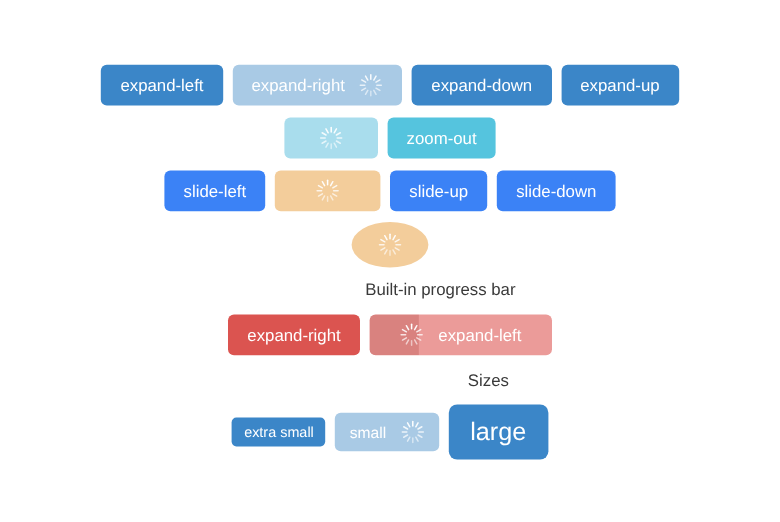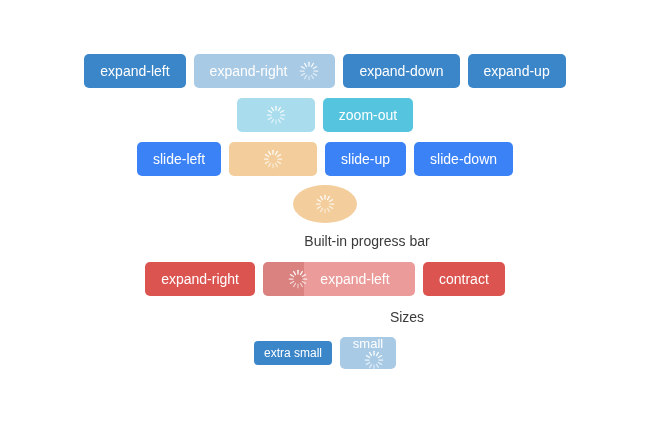--- a/index.html
+++ b/index.html
@@ -106,21 +106,20 @@
     font-size: 12px;
     padding: 0 10px;
     border-radius: 4px;
     text-align: center;
   }
   .btn-sm {
     height: 32px;
     font-size: 13px;
     padding: 0 12px;
     border-radius: 5px;
-    flex-direction: column;
   }
   .btn-lg {
     height: 46px;
     font-size: 21px;
     padding: 0 18px;
     border-radius: 7px;
   }
   .btn-sm .spinner { width: 20px; height: 20px; }
 
   
@@ -300,23 +299,20 @@
             <rect x="15" y="1" width="2" height="8" rx="1" transform="rotate(240 16 16)" opacity="0.70"></rect>
             <rect x="15" y="1" width="2" height="8" rx="1" transform="rotate(270 16 16)" opacity="0.78"></rect>
             <rect x="15" y="1" width="2" height="8" rx="1" transform="rotate(300 16 16)" opacity="0.86"></rect>
             <rect x="15" y="1" width="2" height="8" rx="1" transform="rotate(330 16 16)" opacity="0.94"></rect>
           </g>
         </svg>
       </span>
       <span class="label">expand-left</span>
     </button>
 
-    <button class="btn btn-red">
-      <span class="label">contract</span>
-    </button>
   </div>
 
   <div class="caption c2">Sizes</div>
 
   <div class="row r6">
 
     <button class="btn btn-blue btn-xs">
       <span class="label">extra small</span>
     </button>
 
@@ -335,15 +331,18 @@
             <rect x="15" y="1" width="2" height="8" rx="1" transform="rotate(210 16 16)" opacity="0.62"></rect>
             <rect x="15" y="1" width="2" height="8" rx="1" transform="rotate(240 16 16)" opacity="0.70"></rect>
             <rect x="15" y="1" width="2" height="8" rx="1" transform="rotate(270 16 16)" opacity="0.78"></rect>
             <rect x="15" y="1" width="2" height="8" rx="1" transform="rotate(300 16 16)" opacity="0.86"></rect>
             <rect x="15" y="1" width="2" height="8" rx="1" transform="rotate(330 16 16)" opacity="0.94"></rect>
           </g>
         </svg>
       </span>
     </button>
 
+    <button class="btn btn-blue btn-lg">
+      <span class="label">large</span>
+    </button>
   </div>
 
 </div>
 
 </body></html>

